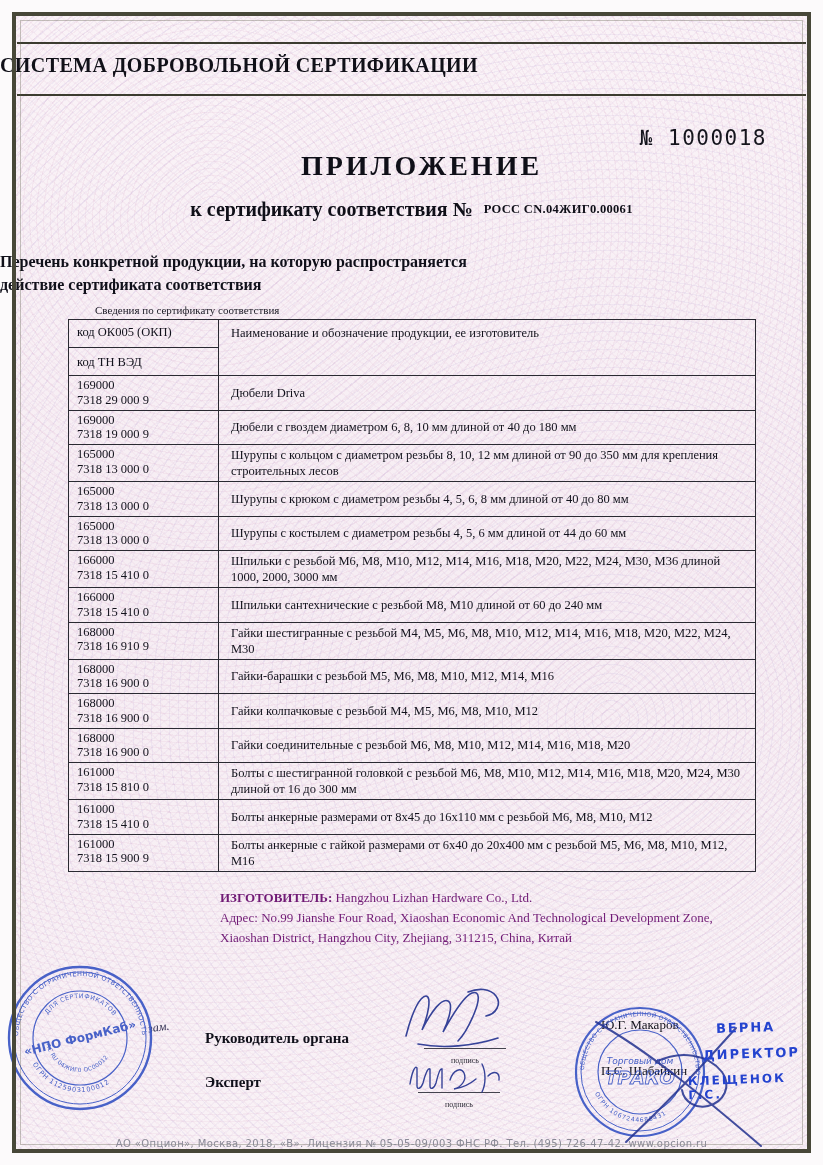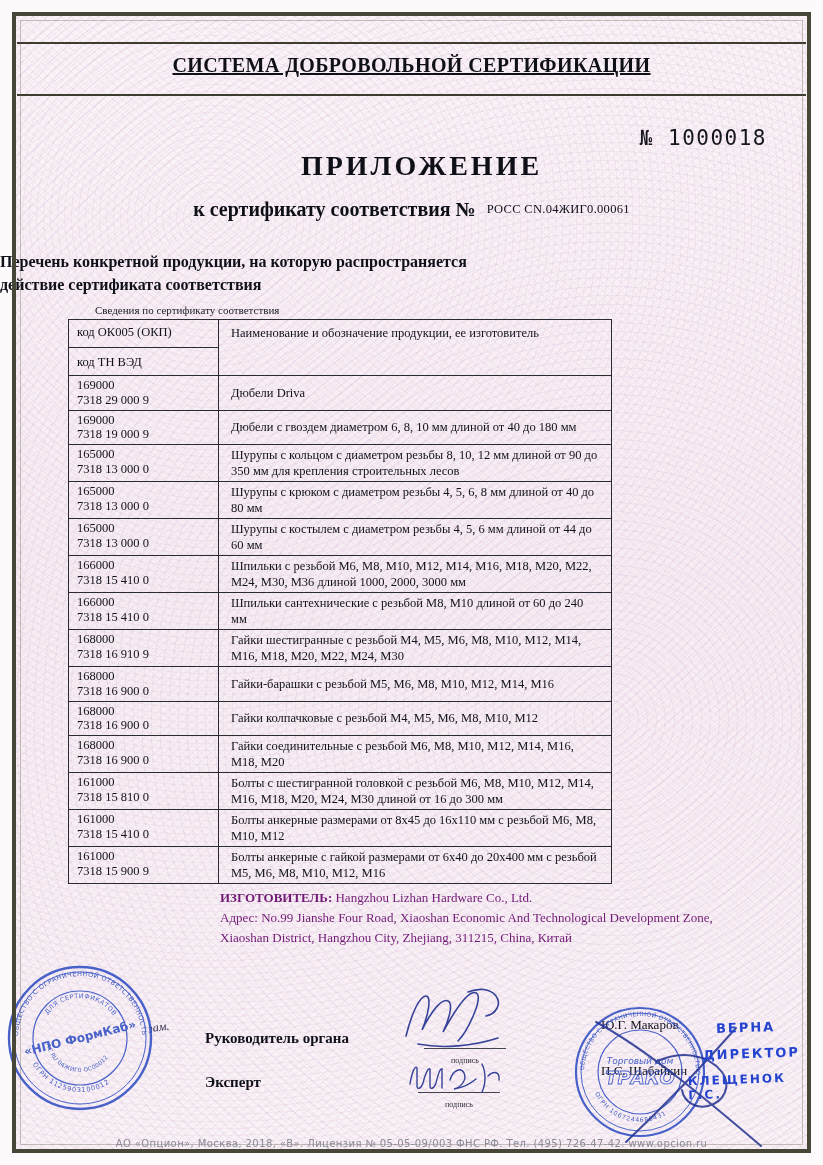--- a/index.html
+++ b/index.html
@@ -16,39 +16,39 @@
       repeating-linear-gradient(40deg, rgba(226,186,210,.13) 0 1.5px, transparent 1.5px 6px),
       repeating-linear-gradient(-40deg, rgba(200,170,215,.11) 0 1.5px, transparent 1.5px 6px),
       linear-gradient(180deg,#faf3f7 0%, #f6edf3 50%, #f9f2f6 100%);
   }
   .frame  { position:absolute; inset:12px; border:4px solid #474738; pointer-events:none; z-index:40; }
   .frame2 { position:absolute; inset:20px; border:1px solid rgba(95,95,75,.35); pointer-events:none; z-index:40; }
 
   .rule { position:absolute; left:17px; right:17px; height:2px; background:#3c3c30; z-index:5; }
   .rule-top { top:42px; } .rule-bottom { top:94px; }
 
-  .sys-title { position:absolute; top:54px; left:0; right:0; text-align:center;
-    font-size:20px; font-weight:bold; color:#101018; letter-spacing:.4px; z-index:5;text-decoration:underline; }
+  .sys-title { position:absolute; top:54px; left:0; right:0; text-align:left;
+    font-size:20px; font-weight:bold; color:#101018; letter-spacing:.4px; z-index:5; }
 
   .doc-number { position:absolute; top:126px; right:56px; z-index:5;
     font-family:"DejaVu Sans Mono", monospace; font-size:21px; color:#15151d; letter-spacing:1.5px; }
 
   .main-title { position:absolute; top:150px; left:0; right:0; text-align:center; z-index:5;
     font-size:28px; font-weight:bold; letter-spacing:3px; color:#0f0f18;margin-left:20px; }
 
   .cert-line { position:absolute; top:198px; left:0; right:0; text-align:center; z-index:5;
     font-size:20px; font-weight:bold; color:#0f0f18; }
-  .cert-line .num { font-size:12.5px; font-weight:400; letter-spacing:.3px; position:relative; top:-3px; margin-left:11px; }
+  .cert-line .num { font-size:12.5px; font-weight:700; letter-spacing:.3px; position:relative; top:-3px; margin-left:11px; }
 
   .statement { position:absolute; top:251px; left:0; right:0; text-align:left; z-index:5;
     font-size:16px; font-weight:bold; line-height:1.42; color:#10101a; }
 
   .caption { position:absolute; top:304px; left:95px; font-size:11px; color:#1a1a24; z-index:5; }
 
-  table.products { position:absolute; left:68px; top:319px; width:544px; z-index:5;
+  table.products { position:absolute; left:68px; top:319px; width:688px; z-index:5;
     border-collapse:collapse; color:#12121c; font-size:12.5px; }
   .products th, .products td { border:1px solid #2a2a32; }
   .products th { font-weight:normal; text-align:left; vertical-align:top; }
   th.c1 { width:150px; padding:0; }
   th.c1 .h1 { padding:5px 8px 7px; border-bottom:1px solid #2a2a32; }
   th.c1 .h2 { padding:7px 8px 5px; }
   th.c2 { padding:6px 12px; vertical-align:top; }
   td.c1 { width:150px; padding:2px 8px; vertical-align:top; line-height:1.18; }
   td.c1 div { white-space:nowrap; }
   td.c2 { padding:2px 12px; vertical-align:middle; line-height:1.28; }

